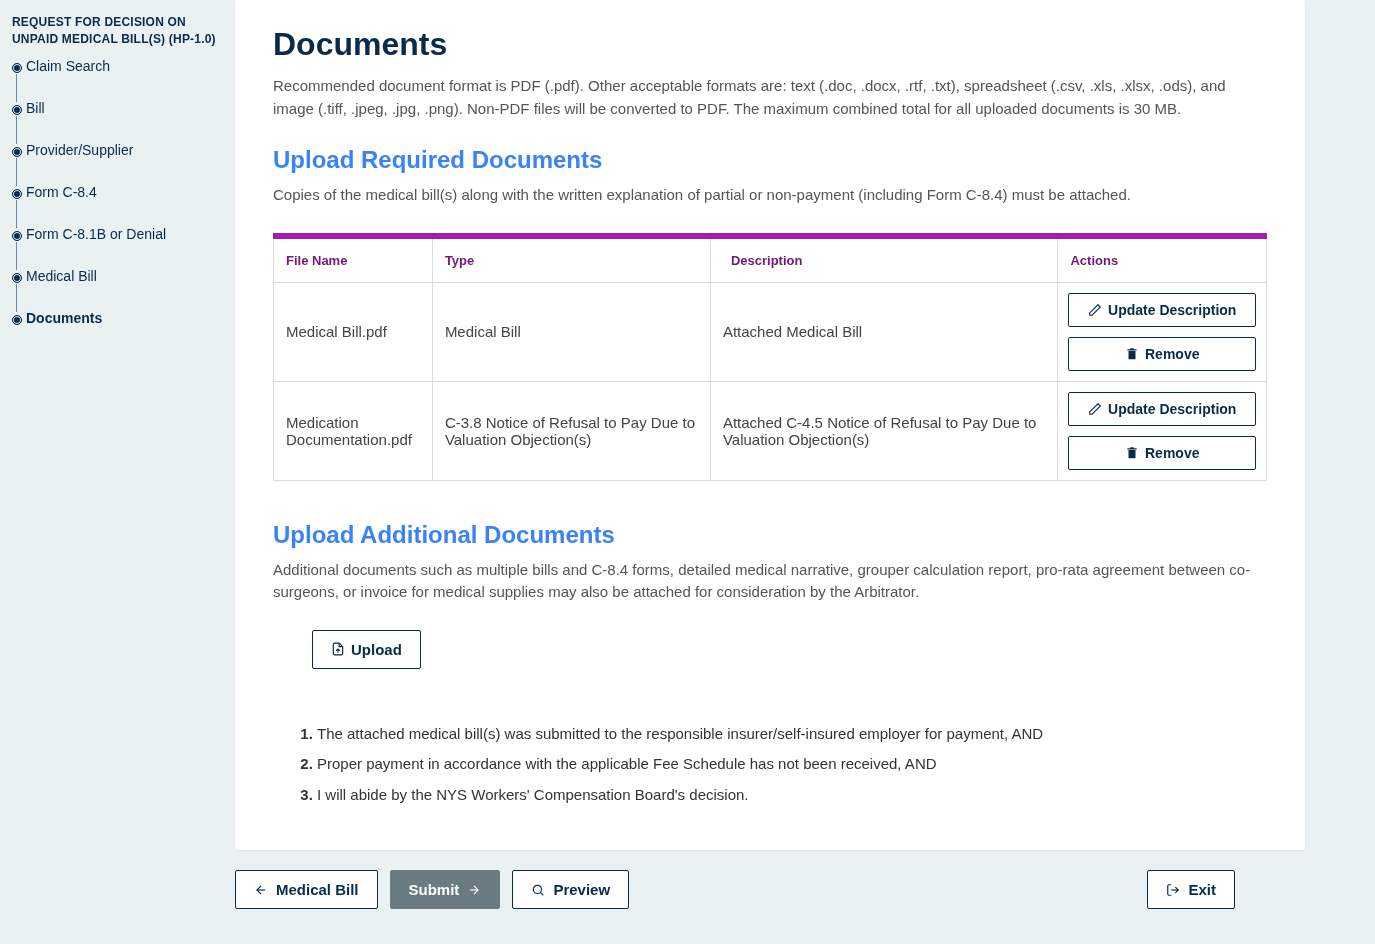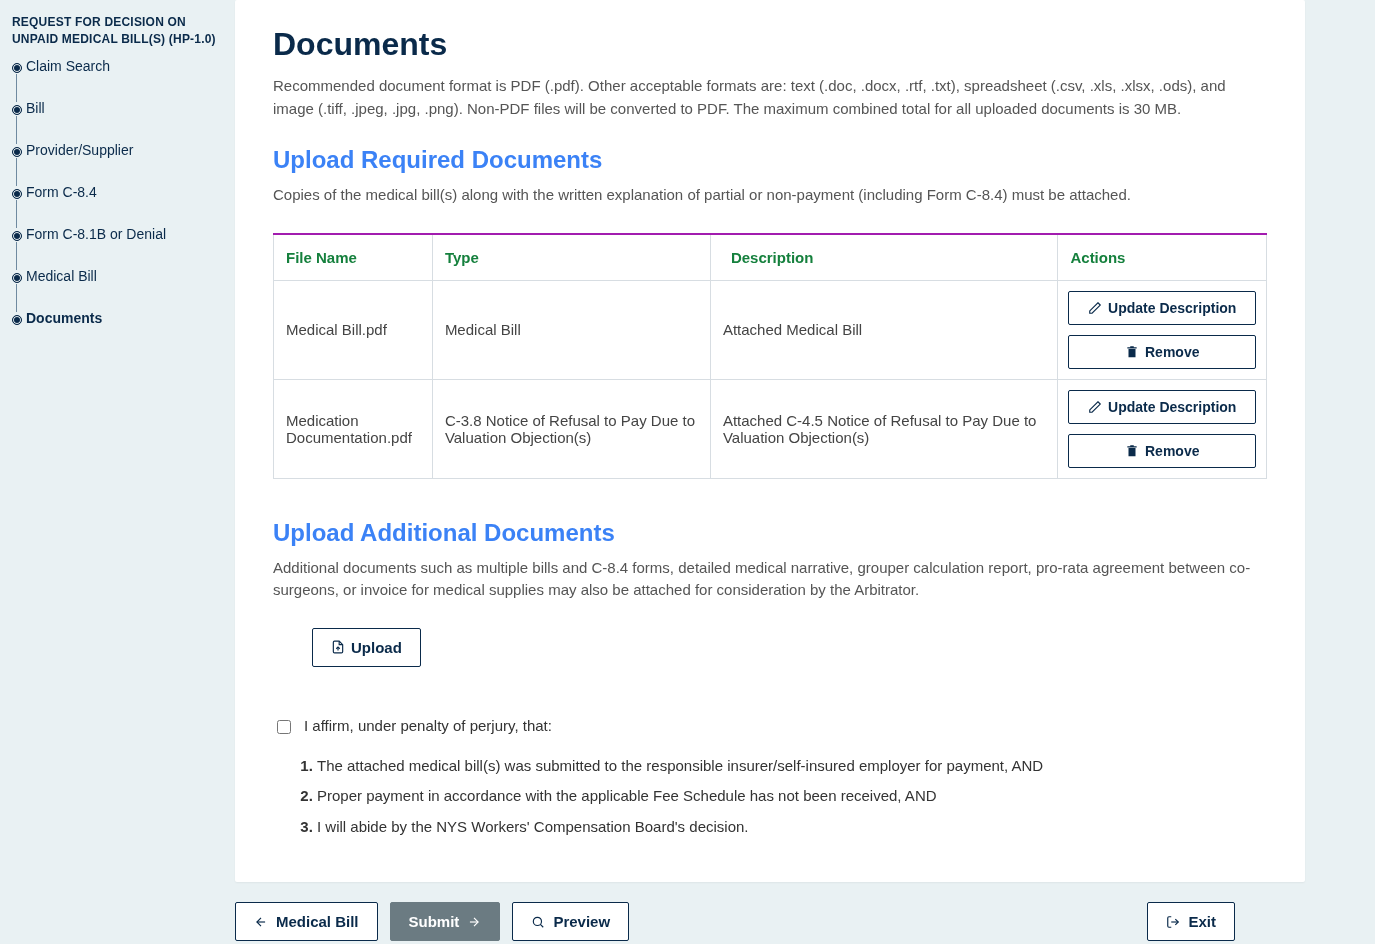--- a/index.html
+++ b/index.html
@@ -89,22 +89,22 @@
     border-collapse: collapse;
     margin-bottom: 40px;
   }
   th, td {
     border: 1px solid #d7dde2;
     text-align: left;
     padding: 14px 12px;
     vertical-align: middle;
   }
   th {
-    color:#15803d; font-weight:700; font-size:15px;
-    border-top: 2px solid #a21caf;
+    color:#701a75; font-weight:700; font-size:13px;
+    border-top: 6px solid #a21caf;
     background:#fff;
   }
   td { color:#444; }
   .col-file { width: 16%; }
   .col-type { width: 28%; }
   .col-desc { width: 35%; padding-left: 20px; }
   .col-act  { width: 21%; }
   .actions-cell { padding: 10px; }
   .btn-out {
     display:flex; align-items:center; justify-content:center;
@@ -246,24 +246,20 @@
       <button class="upload-btn">
         <svg width="14" height="14" viewBox="0 0 24 24" fill="none" stroke="#0a2a4a" stroke-width="2">
             <path d="M14 2H6a2 2 0 0 0-2 2v16a2 2 0 0 0 2 2h12a2 2 0 0 0 2-2V8z"></path>
             <path d="M14 2v6h6"></path>
             <path d="M12 18v-6"></path>
             <path d="M9 15l3-3 3 3"></path>
           </svg>
         <span>Upload</span>
       </button>
 
-      <div class="affirm-row">
-        <input type="checkbox" style="">
-        <span class="affirm-text">I affirm, under penalty of perjury, that:</span>
-      </div>
       <ol class="aff">
         <li>The attached medical bill(s) was submitted to the responsible insurer/self-insured employer for payment, AND</li>
         <li>Proper payment in accordance with the applicable Fee Schedule has not been received, AND</li>
         <li>I will abide by the NYS Workers' Compensation Board's decision.</li>
       </ol>
     </div>
 
     <div class="footer">
       <button class="btn">
         <svg width="14" height="14" viewBox="0 0 24 24" fill="none" stroke="#0a2a4a" stroke-width="2">

